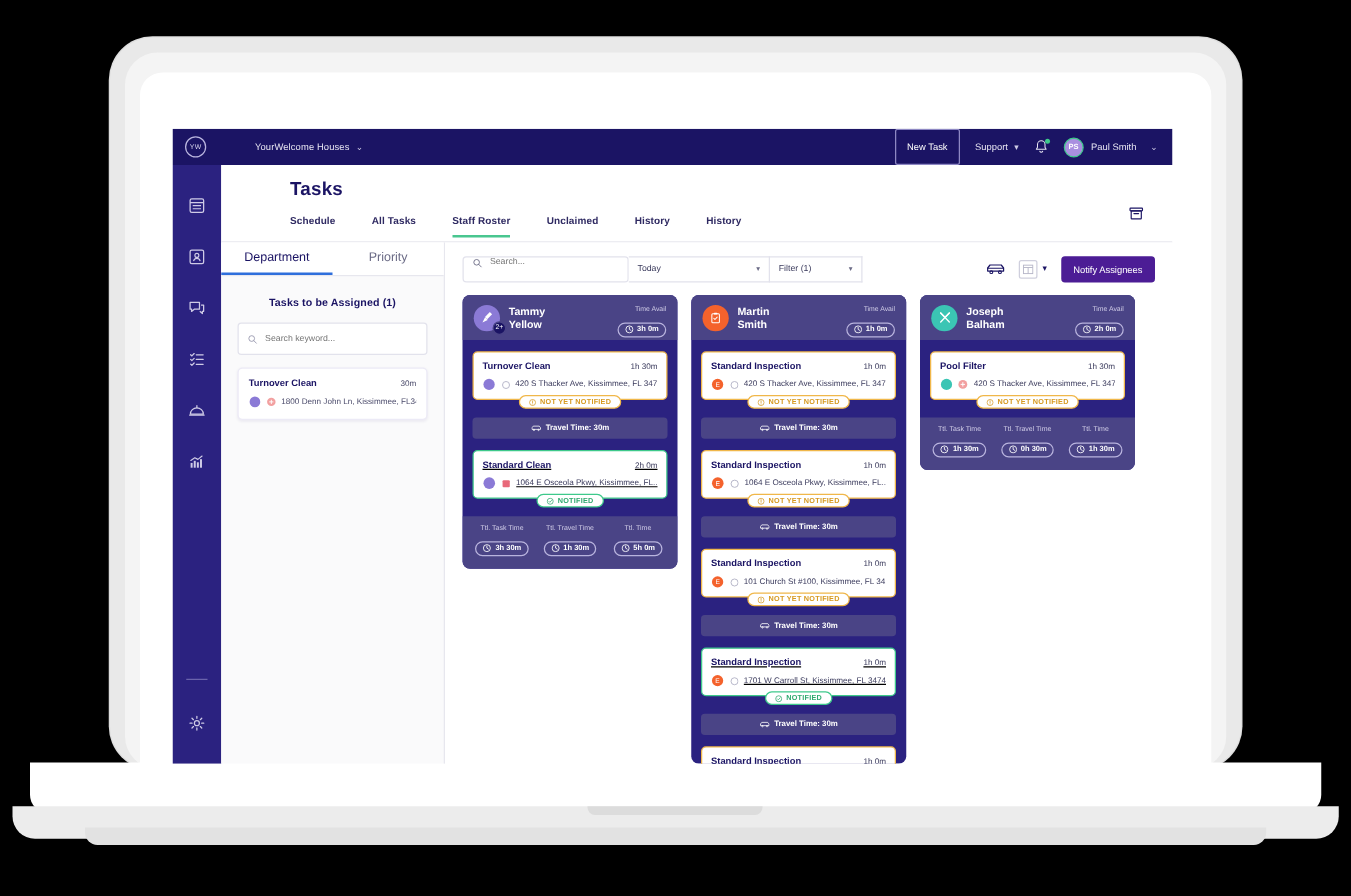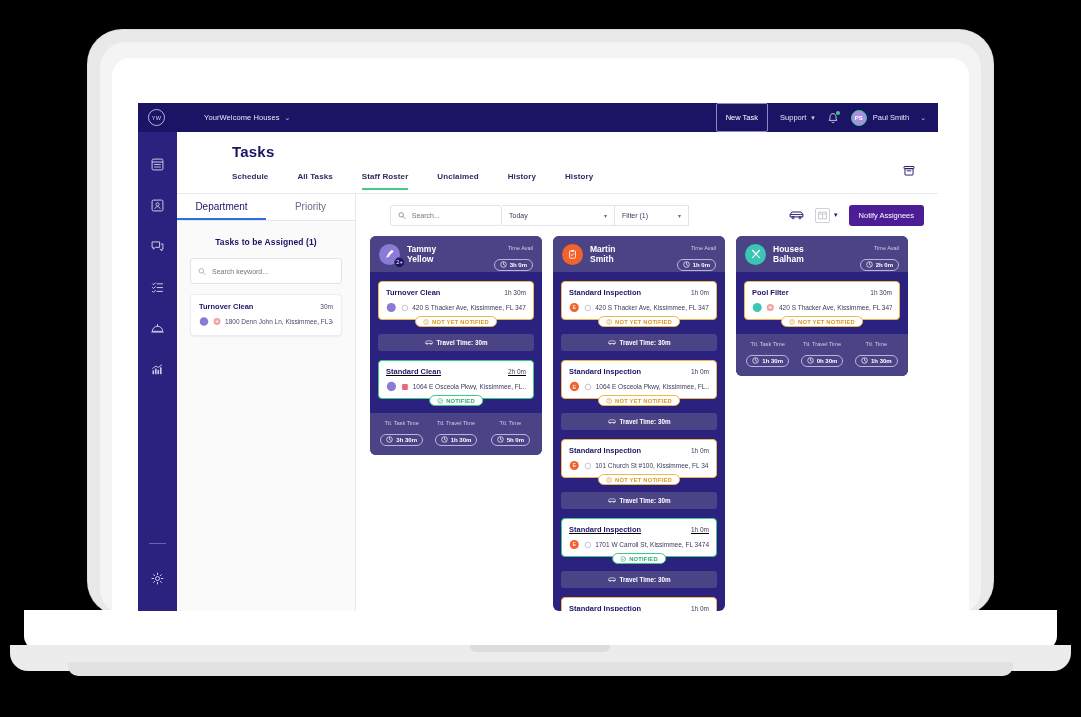--- a/index.html
+++ b/index.html
@@ -194,22 +194,22 @@
   .uc-row2 { display: flex; align-items: center; gap: 4px; margin-top: 5px; }
   .uc-addr { font-size: 6.5px; color: #4a4a6a; white-space: nowrap; overflow: hidden; }
 
   
   .toolbar {
     position: absolute; left: 218px; top: 91px; width: 582px; height: 42px;
     background: #ffffff;
     display: flex; align-items: center; padding: 0 14px;
   }
   .tb-search {
-    width: 112px; height: 21px; border: 1px solid #e2e2ec; border-radius: 3px;
-    display: flex; align-items: center; padding: 0 7px; gap: 6px; background:#fff;margin-left:20px;
+    width: 133px; height: 21px; border: 1px solid #e2e2ec; border-radius: 3px;
+    display: flex; align-items: flex-start; padding: 0 7px; gap: 6px; background:#fff;
   }
   .tb-search input {
     border: none; outline: none; font-size: 7px; color: #8d8da4;
     font-family: inherit; background: transparent; width: 100%;
   }
   .tb-select {
     height: 21px; border: 1px solid #e2e2ec; border-left: none; background:#fff;
     display: flex; align-items: center; justify-content: space-between;
     padding: 0 7px; font-size: 7px; color: #3a3a5c; cursor: pointer;
   }
@@ -793,21 +793,21 @@
     </div>
 
     <div class="col">
       <div class="col-head">
         <div class="col-avatar" style="background:#3bc5b4;">
           <svg width="12" height="12" viewBox="0 0 16 16">
             <path d="M3.4 3.2l4.2 4.2M12.6 3.2L8.4 7.4" stroke="#fff" stroke-width="1.4" stroke-linecap="round"></path>
             <path d="M3.4 12.8l9.2-9.6M12.6 12.8L3.4 3.2" stroke="#fff" stroke-width="1.4" stroke-linecap="round"></path>
           </svg>
         </div>
-        <span class="col-name">Houses Balham</span>
+        <span class="col-name">Joseph Balham</span>
         <div class="col-avail">
           <span class="col-avail-lbl">Time Avail</span>
           <span class="pill">
             <svg width="7" height="7" viewBox="0 0 10 10">
                 <circle cx="5" cy="5" r="4" stroke="#fff" stroke-width="1" fill="none"></circle>
                 <path d="M5 2.6V5l1.8 1.1" stroke="#fff" stroke-width="1" fill="none" stroke-linecap="round"></path>
               </svg>
             <span>2h 0m</span>
           </span>
         </div>

